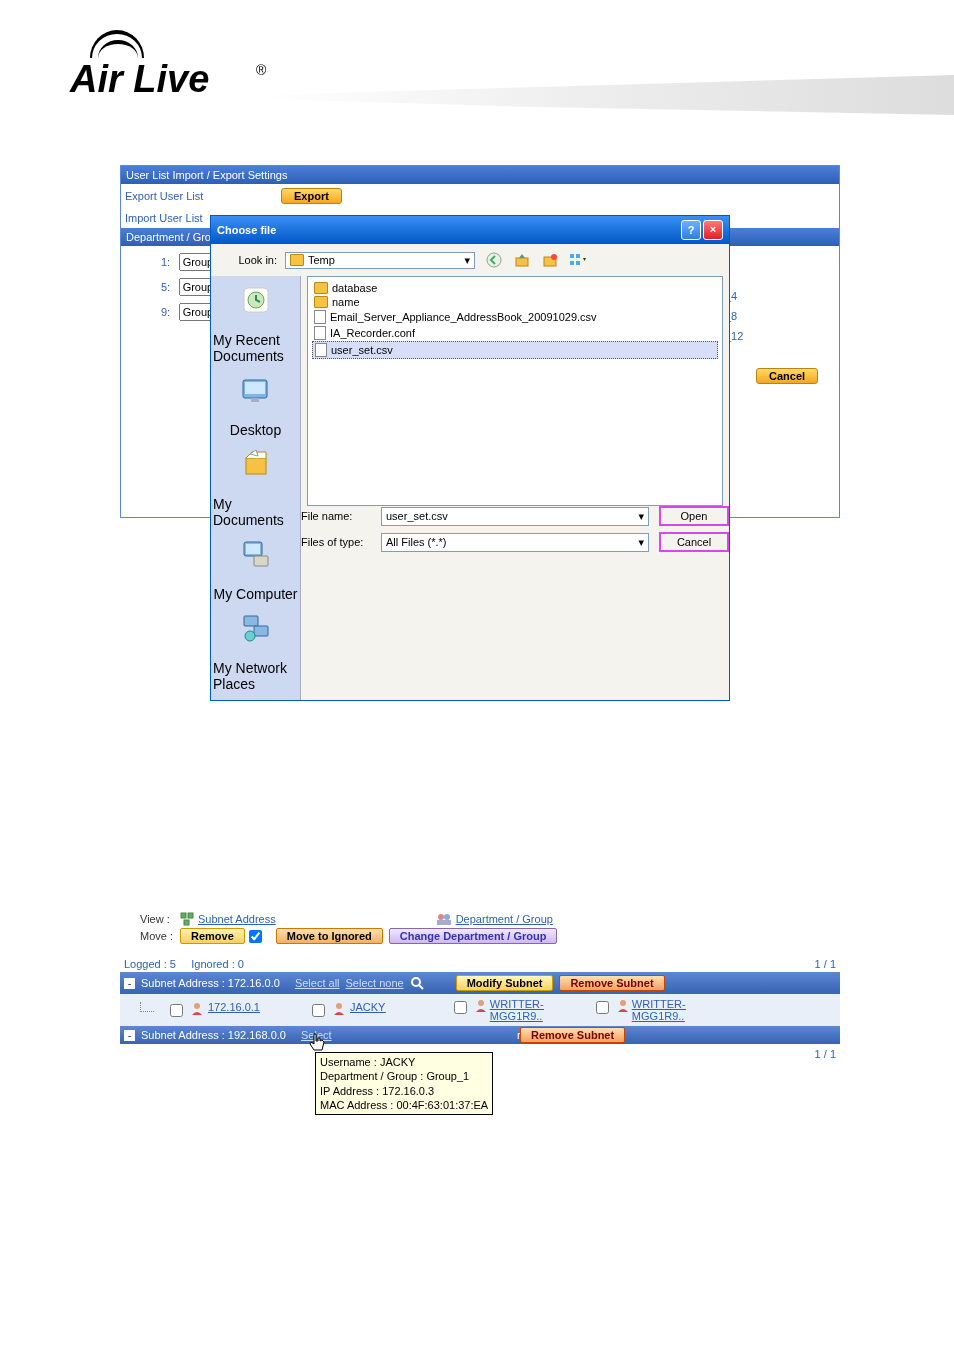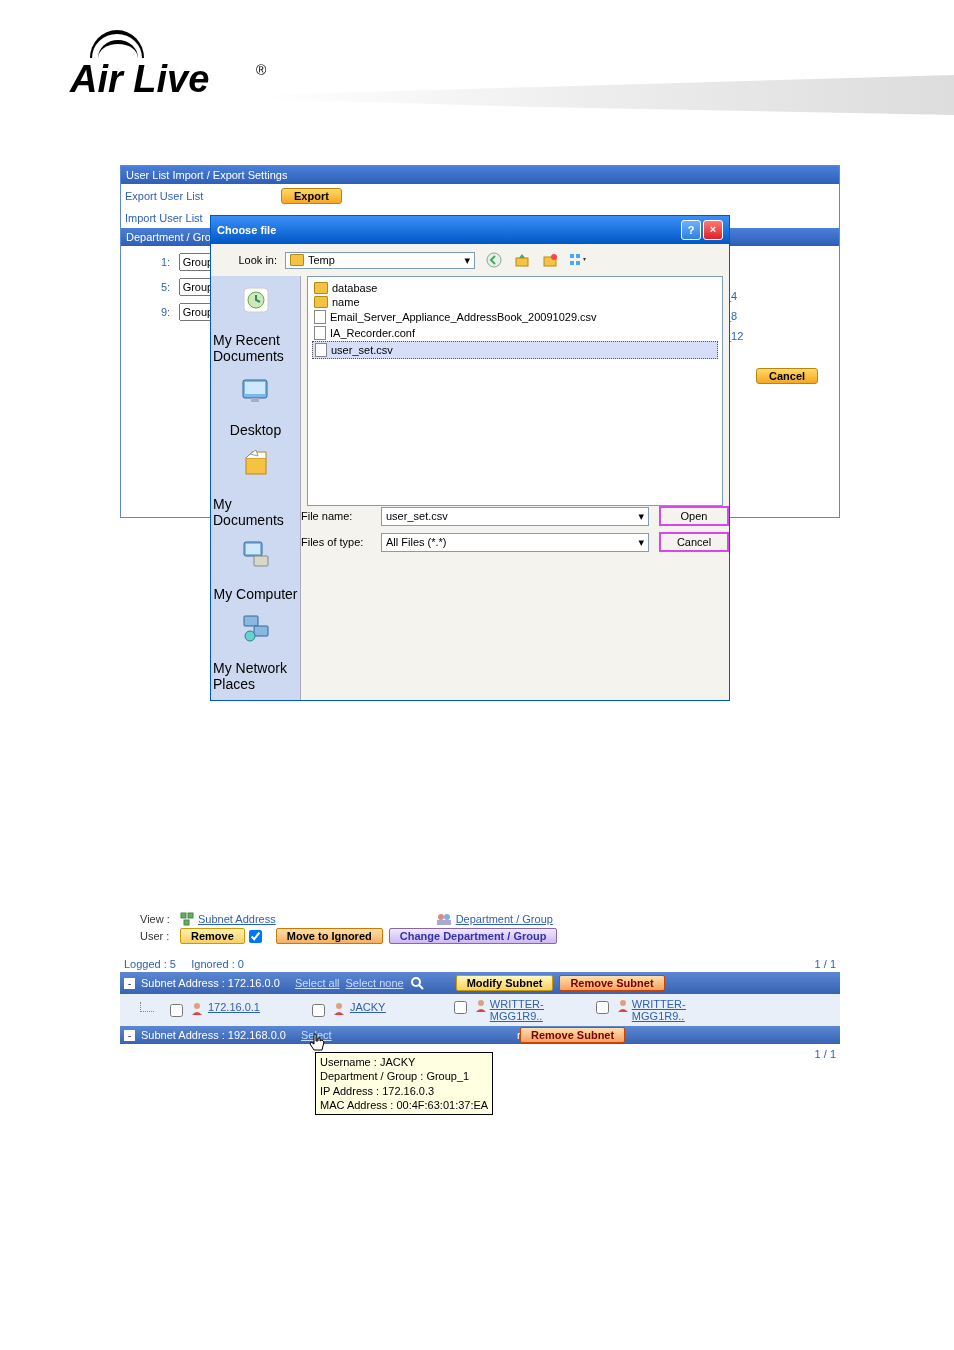--- a/index.html
+++ b/index.html
@@ -503,21 +503,21 @@
       <span style="margin-left:160px;display:flex;align-items:center;gap:4px;">
         <svg width="16" height="14">
             <circle cx="5" cy="5" r="3" fill="#d88"></circle>
             <circle cx="11" cy="5" r="3" fill="#8ad"></circle>
             <rect x="1" y="8" width="14" height="5" fill="#aac"></rect>
           </svg>
         <span class="lp-link">Department / Group</span>
       </span>
     </div>
     <div class="lp-row">
-      <span class="lp-label">User :</span>
+      <span class="lp-label">Move :</span>
       <button class="lp-toolbar-btn lp-remove">Remove</button>
       <input type="checkbox" class="lp-chk" checked="" style="">
       <span style="width:10px;"></span>
       <button class="lp-toolbar-btn lp-move">Move to Ignored</button>
       <button class="lp-toolbar-btn lp-change" style="margin-left:6px;">Change Department / Group</button>
     </div>
   </div>
   <div class="lp-stat">
     <span>
       <span>Logged : 5</span>

